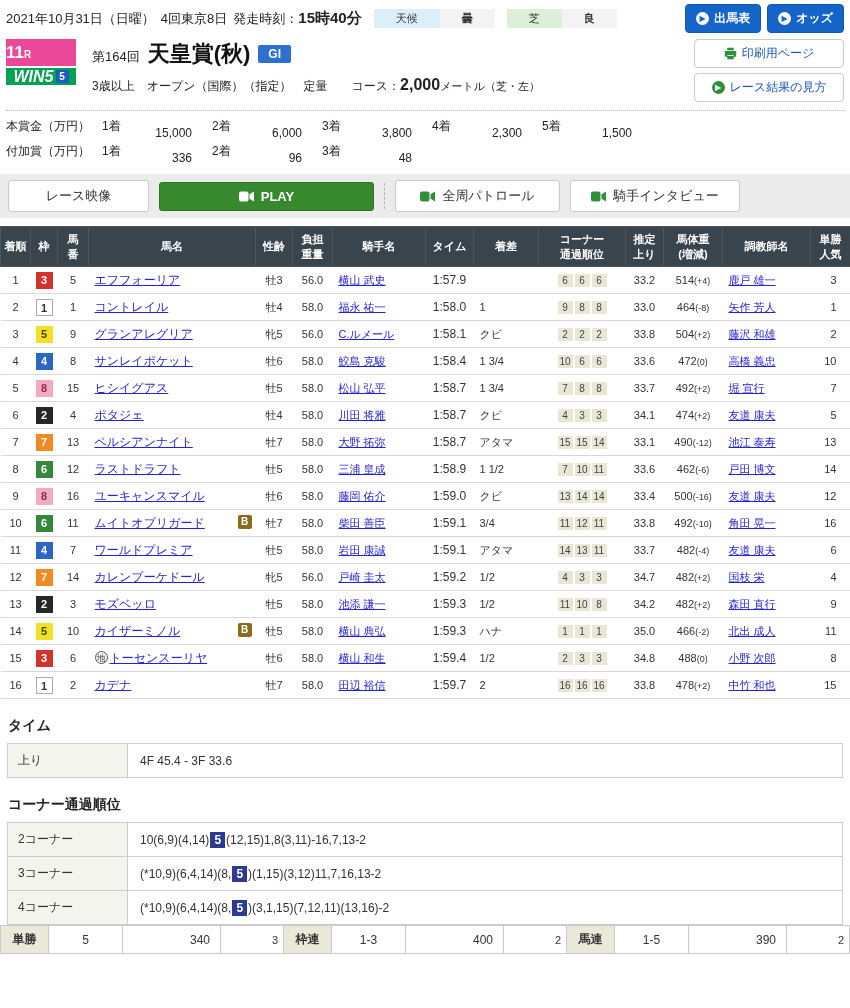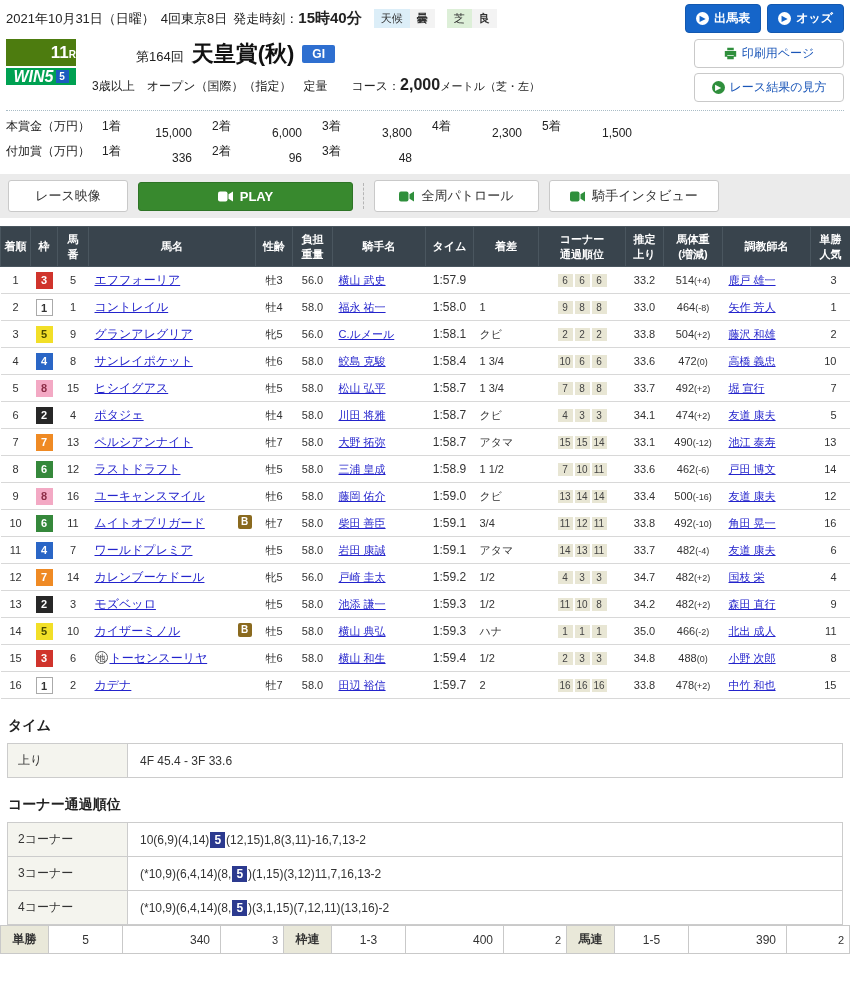--- a/index.html
+++ b/index.html
@@ -9,49 +9,49 @@
     font-size: 12px;
   }
   a { color: #2424cc; text-decoration: underline; }
   .page { width: 850px; padding: 0 0 2px 0; }
 
   
   .topbar { display: flex; align-items: center; padding: 4px 6px 2px 6px; gap: 6px; }
   .topbar .seg { font-size: 13px; color: #222; }
   .topbar .time { font-size: 15px; font-weight: bold; }
   .badge-pair { display: inline-flex; margin-left: 6px; font-size: 11px; }
-  .badge-pair span { padding: 2px 7px; display: inline-block; }
+  .badge-pair span { padding: 2px 22px; display: inline-block; }
   .b-lab-blue { background: #dceef8; color: #333; }
   .b-lab-green { background: #ddefd8; color: #333; }
   .b-val { background: #f3f3f3; font-weight: bold; }
   .spacer { flex: 1; }
   .btn-blue {
     background: #1565c9; color: #fff; border: 1px solid #1258b0; border-radius: 4px;
     font-size: 12px; font-weight: bold; padding: 5px 10px; cursor: pointer;
     display: inline-flex; align-items: center; gap: 5px;
     font-family: inherit;
   }
   .ci { display: inline-block; width: 13px; height: 13px; border-radius: 50%;
         background: #fff; color: #1565c9; font-size: 8px; line-height: 13px;
         text-align: center; font-style: normal; }
   .ci-green { background: #2f8f3c; color: #fff; }
 
   
   .race-row { display: flex; padding: 4px 6px 8px 6px; }
   .race-badges { width: 78px; }
-  .rnum { background: #4d7c0f; color: #fff; width: 70px; height: 27px;
-          text-align: right; font-weight: bold; font-size: 17px; line-height: 27px; }
+  .rnum { background: #ec4899; color: #fff; width: 70px; height: 27px;
+          text-align: left; font-weight: bold; font-size: 17px; line-height: 27px; }
   .rnum small { font-size: 10px; }
   .win5 { margin-top: 2px; width: 70px; height: 17px; background: #00a152;
           display: flex; align-items: center; justify-content: center; gap: 2px; }
   .win5 i { color: #fff; font-weight: bold; font-style: italic; font-size: 16px; letter-spacing: 0; }
   .win5 b { background: #1c5bbf; color: #fff; font-size: 10px; width: 13px; height: 13px;
             display: inline-block; text-align: center; line-height: 13px; }
   .race-info { flex: 1; padding-left: 8px; }
-  .race-line1 { display: flex; align-items: baseline; gap: 8px; margin-left: 44px; }
+  .race-line1 { display: flex; align-items: baseline; gap: 8px; }
   .series { font-size: 13px; color: #222; }
   .race-title { font-size: 22px; font-weight: bold; color: #111; }
   .gi-badge { background: #2e6fd0; color: #fff; font-weight: bold; font-size: 12px;
               padding: 2px 10px; border-radius: 2px; align-self: center; }
   .race-line2 { margin-top: 7px; font-size: 12px; color: #222; }
   .race-line2 b { font-size: 16px; }
   .race-line2 small { font-size: 11px; }
   .race-actions { width: 150px; display: flex; flex-direction: column; gap: 5px; }
   .btn-white {
     background: #fff; color: #1a56b8; border: 1px solid #c9c9c9; border-radius: 4px;
@@ -67,21 +67,21 @@
   .plab { width: 96px; }
   .prank { width: 34px; text-align: left; }
   .pval { width: 56px; text-align: right; margin-right: 20px; margin-top: 8px; }
 
   
   .videobar { background: #ebebeb; padding: 6px 8px; display: flex; align-items: center; gap: 10px; }
   .vbtn { border: 1px solid #c9c9c9; border-radius: 3px; background: #fff; color: #333;
           font-size: 13px; padding: 6px 0; text-align: center; cursor: pointer;
           display: inline-flex; align-items: center; justify-content: center; gap: 7px;
           font-family: inherit; }
-  .vbtn.v-race { width: 120px; }
+  .vbtn.v-race { width: 141px; }
   .vbtn.v-play { width: 215px; background: #38892e; border-color: #2e7426; color: #fff; font-weight: bold; }
   .vbtn.v-pat { width: 165px; }
   .vbtn.v-int { width: 170px; text-align: right; }
   .vdiv { border-left: 1px dashed #b5b5b5; height: 26px; }
   .cam { flex: 0 0 auto; }
 
   
   table.results { border-collapse: collapse; table-layout: fixed; width: 850px; margin-top: 8px; }
   .results th { background: #39444d; color: #fff; font-size: 11px; font-weight: bold;
                 border: 1px solid #4a565f; padding: 4px 1px; white-space: pre-line;

